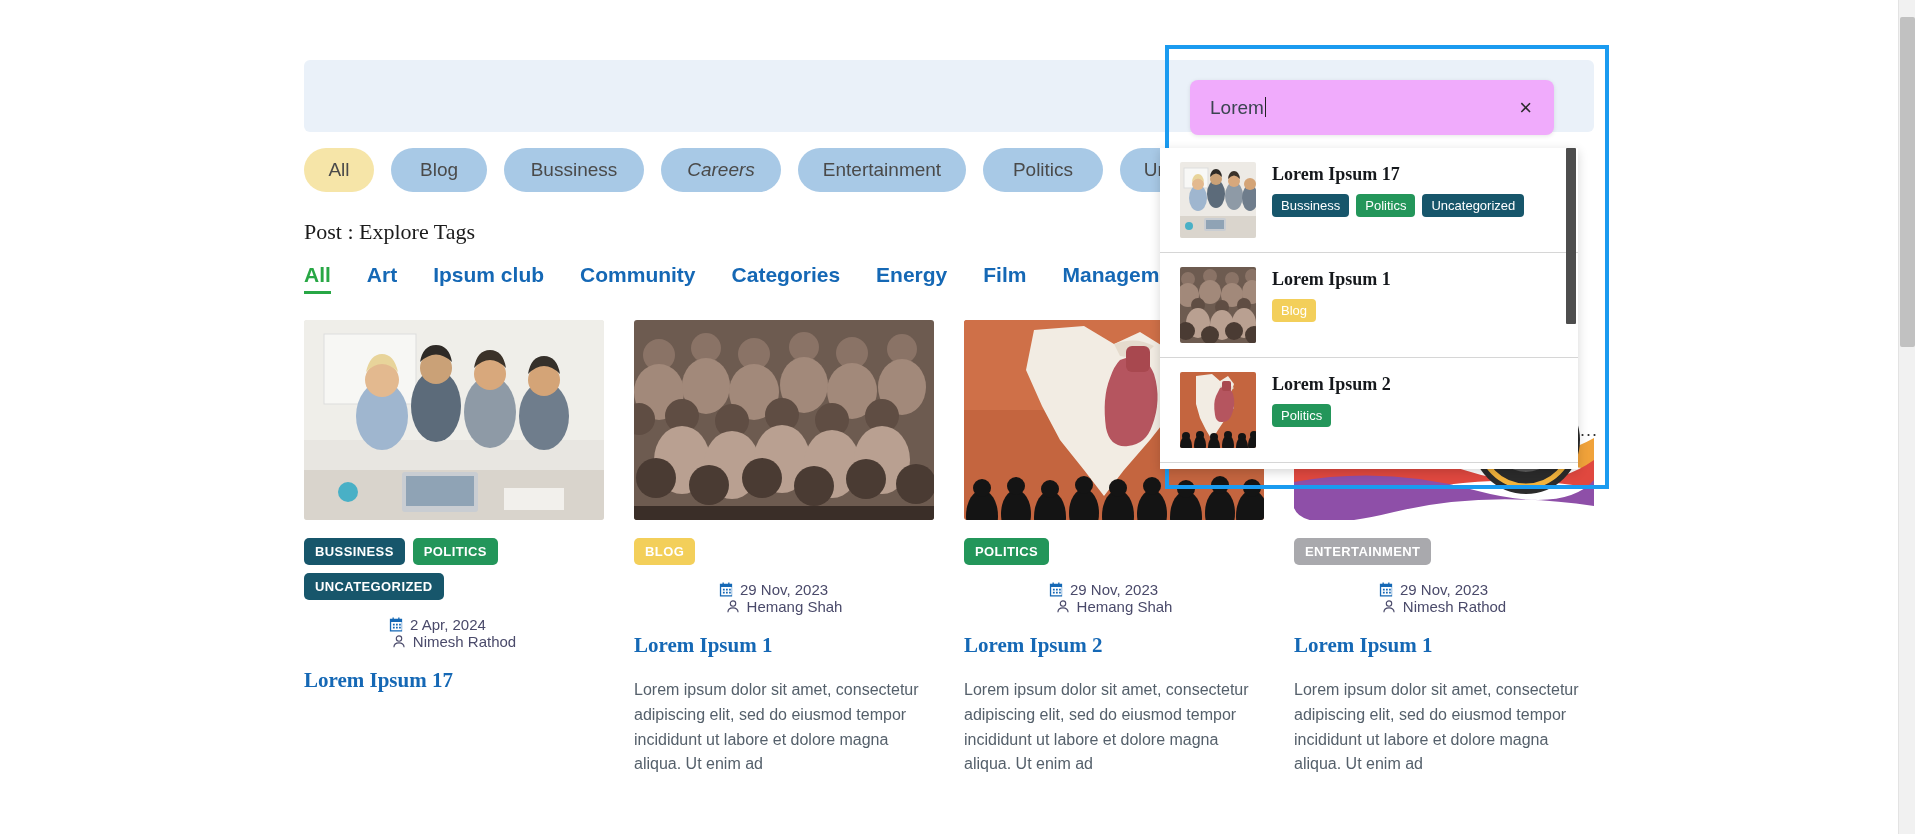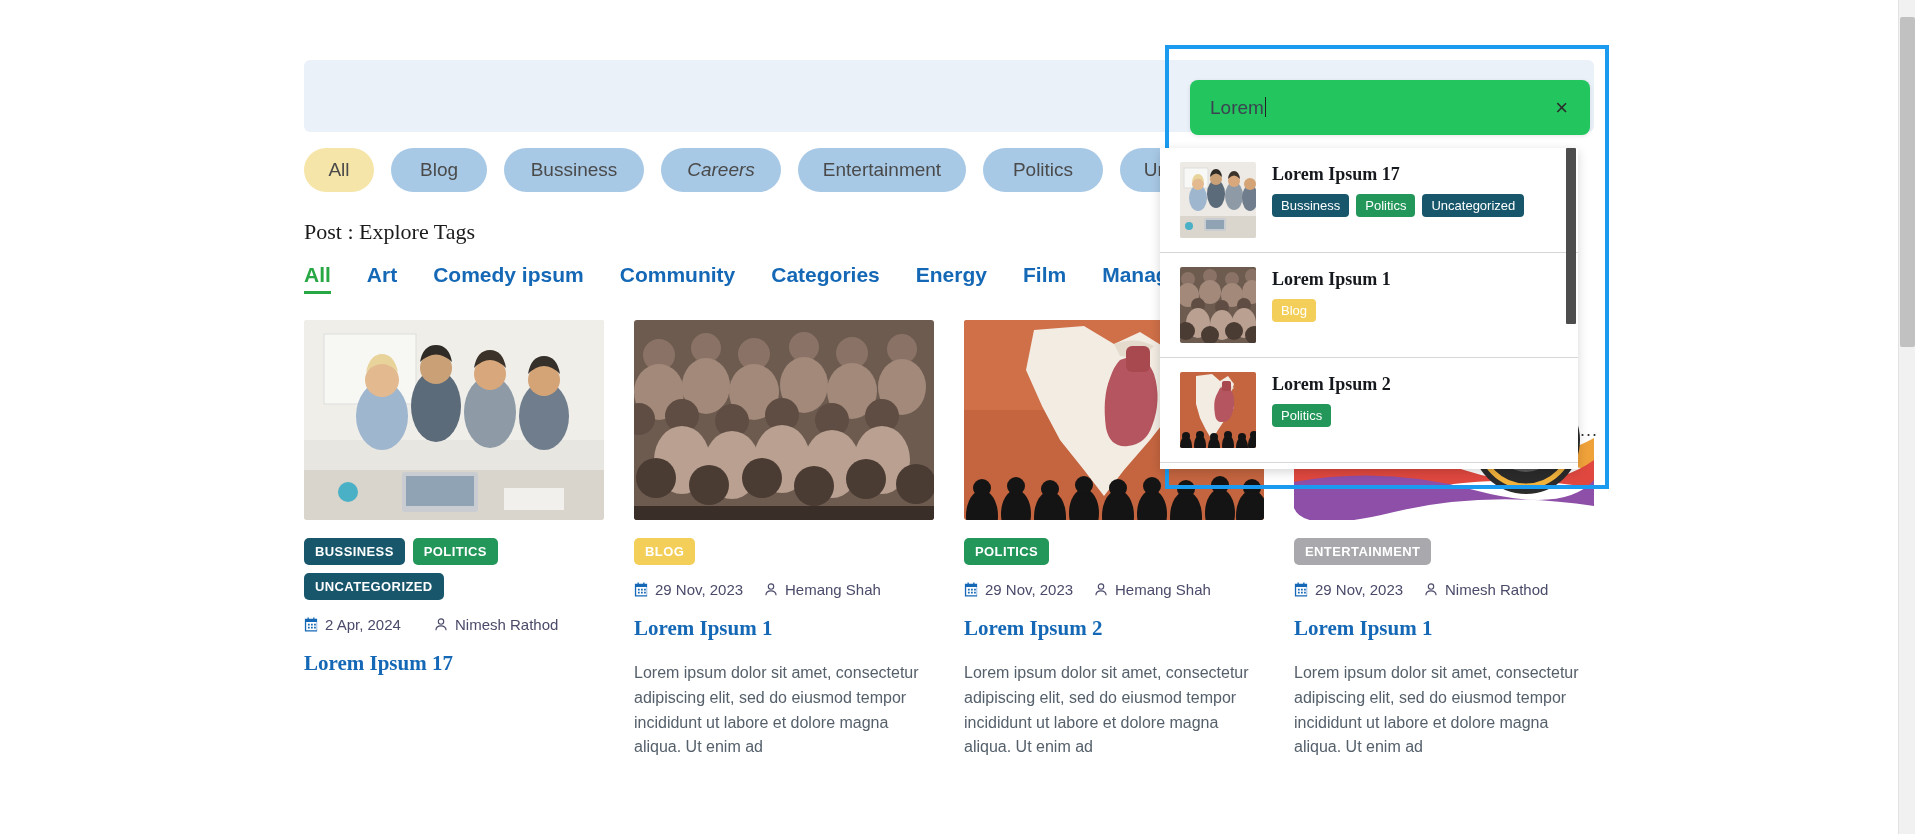--- a/index.html
+++ b/index.html
@@ -123,21 +123,21 @@
   }
   .badge-bussiness { background: #17566b; }
   .badge-politics { background: #23965a; }
   .badge-uncategorized { background: #17566b; }
   .badge-blog { background: #f3cf5a; }
   .badge-entertainment { background: #a9a9ad; }
 
   .meta-row {
     display: flex; gap: 0; align-items: center;
     margin-top: 16px;
-    font-size: 15px; color: #4a4a6a;
+    font-size: 15px; color: #4a4a6a; flex-direction: column;
   }
   .meta-item { display: flex; align-items: center; gap: 7px; }
   .meta-date { min-width: 130px; }
   .meta-icon { width: 14px; height: 15px; display: inline-block; color: #1568b5; }
   .meta-icon svg { display: block; width: 100%; height: 100%; }
   .meta-author .meta-icon { color: #4a4a6a; }
 
   .post-title {
     font-family: "Liberation Serif", serif;
     font-size: 21px; font-weight: bold;
@@ -162,22 +162,22 @@
   #search-overlay {
     position: absolute;
     left: 1165px; top: 45px;
     width: 444px; height: 444px;
     border: 4px solid #1a9bf0;
     background: transparent;
     z-index: 100;
   }
   #search-box-wrap {
     position: absolute; left: 1190px; top: 80px;
-    width: 400px; height: 55px;
-    background: #22c55e;
+    width: 364px; height: 55px;
+    background: #f0abfc;
     border-radius: 8px;
     box-shadow: 0 1px 4px rgba(0,0,0,.10);
     display: flex; align-items: center;
     padding: 0 18px 0 20px;
     z-index: 102;
   }
   #search-input-text {
     flex: 1;
     font-size: 19px;
     color: #3b4450;
@@ -265,21 +265,21 @@
       <button class="pill pill-entertainment">Entertainment</button>
       <button class="pill pill-politics">Politics</button>
       <button class="pill pill-uncategorized">Uncategorized</button>
     </div>
 
     <div class="section-title">Post : Explore Tags</div>
 
     <div id="tag-links">
       <a class="tag-link tag-active">All</a>
       <a class="tag-link">Art</a>
-      <a class="tag-link">Comedy ipsum</a>
+      <a class="tag-link">Ipsum club</a>
       <a class="tag-link">Community</a>
       <a class="tag-link">Categories</a>
       <a class="tag-link">Energy</a>
       <a class="tag-link">Film</a>
       <a class="tag-link">Management</a>
     </div>
 
     <div id="post-grid">
 
       <div class="post-card">

